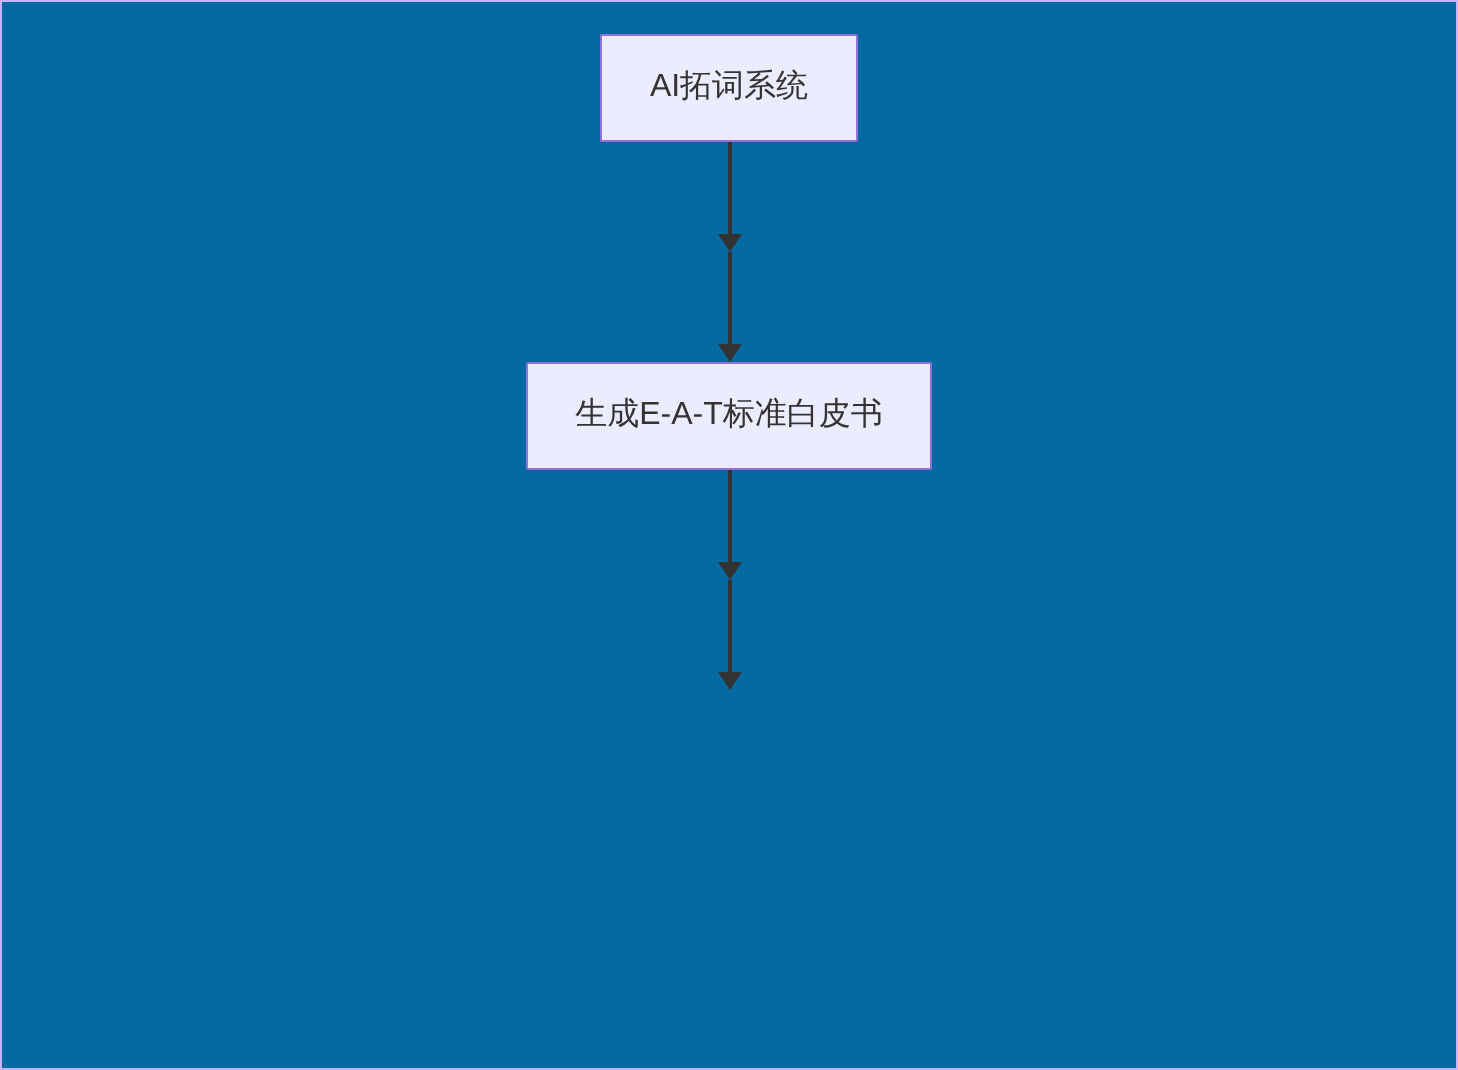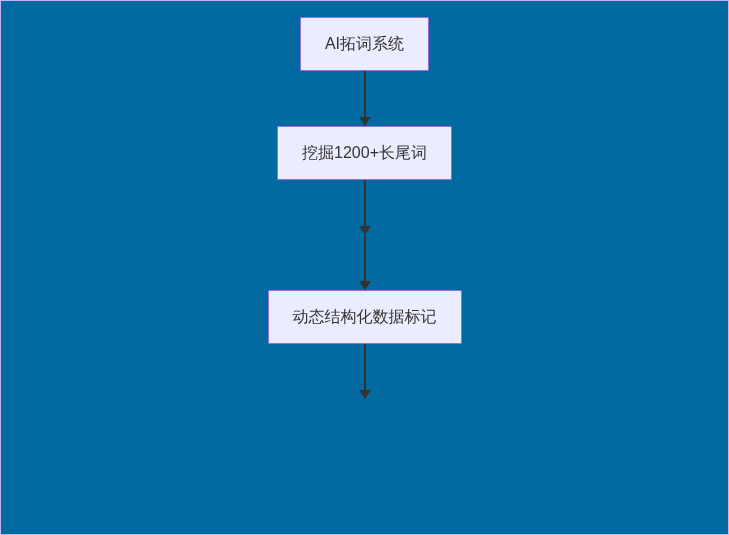--- a/index.html
+++ b/index.html
@@ -69,39 +69,36 @@
 
     <div class="node">
       <span>AI拓词系统</span>
     </div>
 
     <div class="arrow">
       <div class="line"></div>
       <div class="head"></div>
     </div>
 
+
+    <div class="arrow">
+      <div class="line"></div>
+      <div class="head"></div>
+    </div>
+
     <div class="node">
-      <span>挖掘1200+长尾词</span>
+      <span>生成E-A-T标准白皮书</span>
     </div>
 
     <div class="arrow">
       <div class="line"></div>
       <div class="head"></div>
     </div>
 
 
     <div class="arrow">
       <div class="line"></div>
       <div class="head"></div>
     </div>
 
-    <div class="node">
-      <span>动态结构化数据标记</span>
-    </div>
-
-    <div class="arrow">
-      <div class="line"></div>
-      <div class="head"></div>
-    </div>
-
 
   </div>
 </div>
 
 </body></html>

